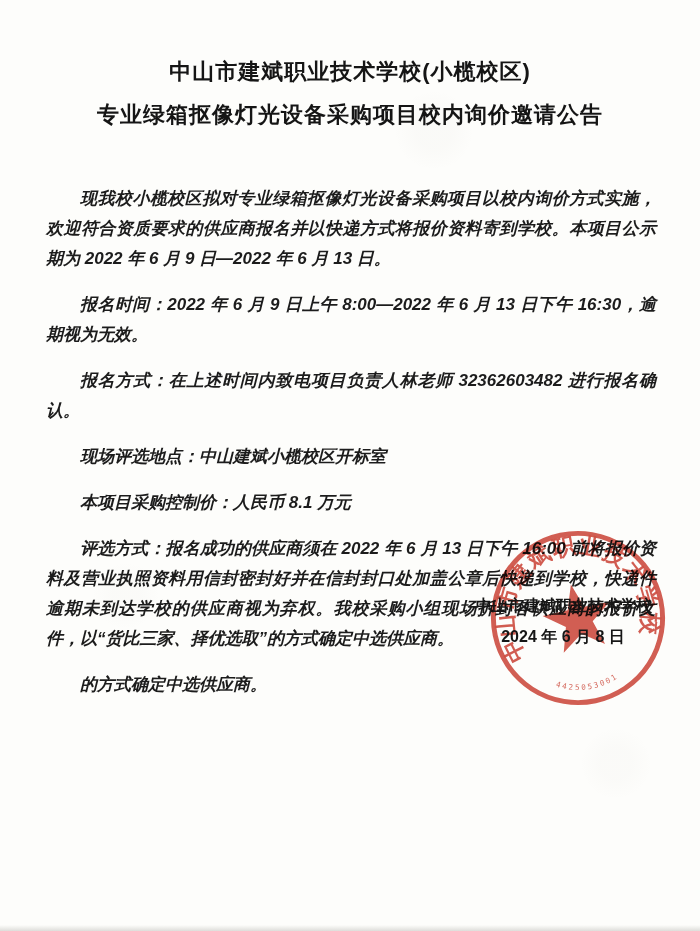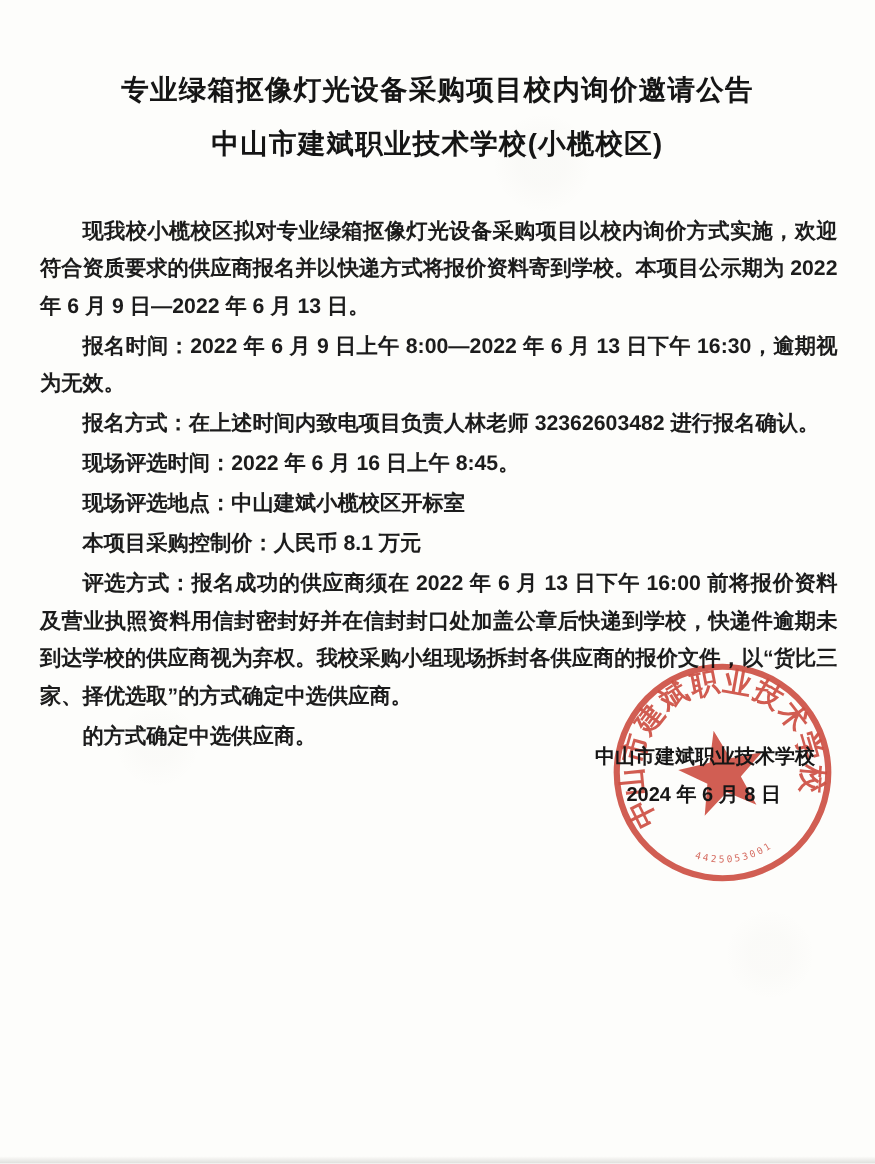--- a/index.html
+++ b/index.html
@@ -38,22 +38,23 @@
     top: 168px;
     left: 30px;
     right: 28px;
     font-size: 17px;
     line-height: 30px;
     font-weight: 600;
     text-align: justify;
     color: #1c1c1c;
   }
   .body-text p {
-    margin: 2px;
+    margin: 16px;
     text-indent: 2em;
+    font-style: italic;
   }
   .seal {
     position: absolute;
     left: 488px;
     top: 528px;
     width: 180px;
     height: 180px;
     transform: rotate(-12deg);
     opacity: 0.88;
     mix-blend-mode: multiply;
@@ -90,29 +91,28 @@
     height: 6px;
     background: linear-gradient(to bottom, rgba(110,108,100,0), rgba(110,108,100,0.22));
   }
 </style>
 </head>
 <body>
 
 <div class="page">
 
   <h1 class="title-block">
+    <div>中山市建斌职业技术学校(小榄校区)</div>
     <div>专业绿箱抠像灯光设备采购项目校内询价邀请公告</div>
-    <div>中山市建斌职业技术学校(小榄校区)</div>
   </h1>
 
   <div class="body-text">
     <p>现我校小榄校区拟对专业绿箱抠像灯光设备采购项目以校内询价方式实施，欢迎符合资质要求的供应商报名并以快递方式将报价资料寄到学校。本项目公示期为 2022 年 6 月 9 日—2022 年 6 月 13 日。</p>
     <p>报名时间：2022 年 6 月 9 日上午 8:00—2022 年 6 月 13 日下午 16:30，逾期视为无效。</p>
     <p>报名方式：在上述时间内致电项目负责人林老师 32362603482 进行报名确认。</p>
-    <p>现场评选时间：2022 年 6 月 16 日上午 8:45。</p>
     <p>现场评选地点：中山建斌小榄校区开标室</p>
     <p>本项目采购控制价：人民币 8.1 万元</p>
     <p>评选方式：报名成功的供应商须在 2022 年 6 月 13 日下午 16:00 前将报价资料及营业执照资料用信封密封好并在信封封口处加盖公章后快递到学校，快递件逾期未到达学校的供应商视为弃权。我校采购小组现场拆封各供应商的报价文件，以“货比三家、择优选取”的方式确定中选供应商。</p>
     <p>的方式确定中选供应商。</p>
   </div>
 
   <div class="seal">
     <svg viewBox="0 0 200 200" xmlns="http://www.w3.org/2000/svg">
       <defs>
         <path id="sealArcPath" d="M 34.8 130.4 A 72 72 0 1 1 165.2 130.4" fill="none"></path>

